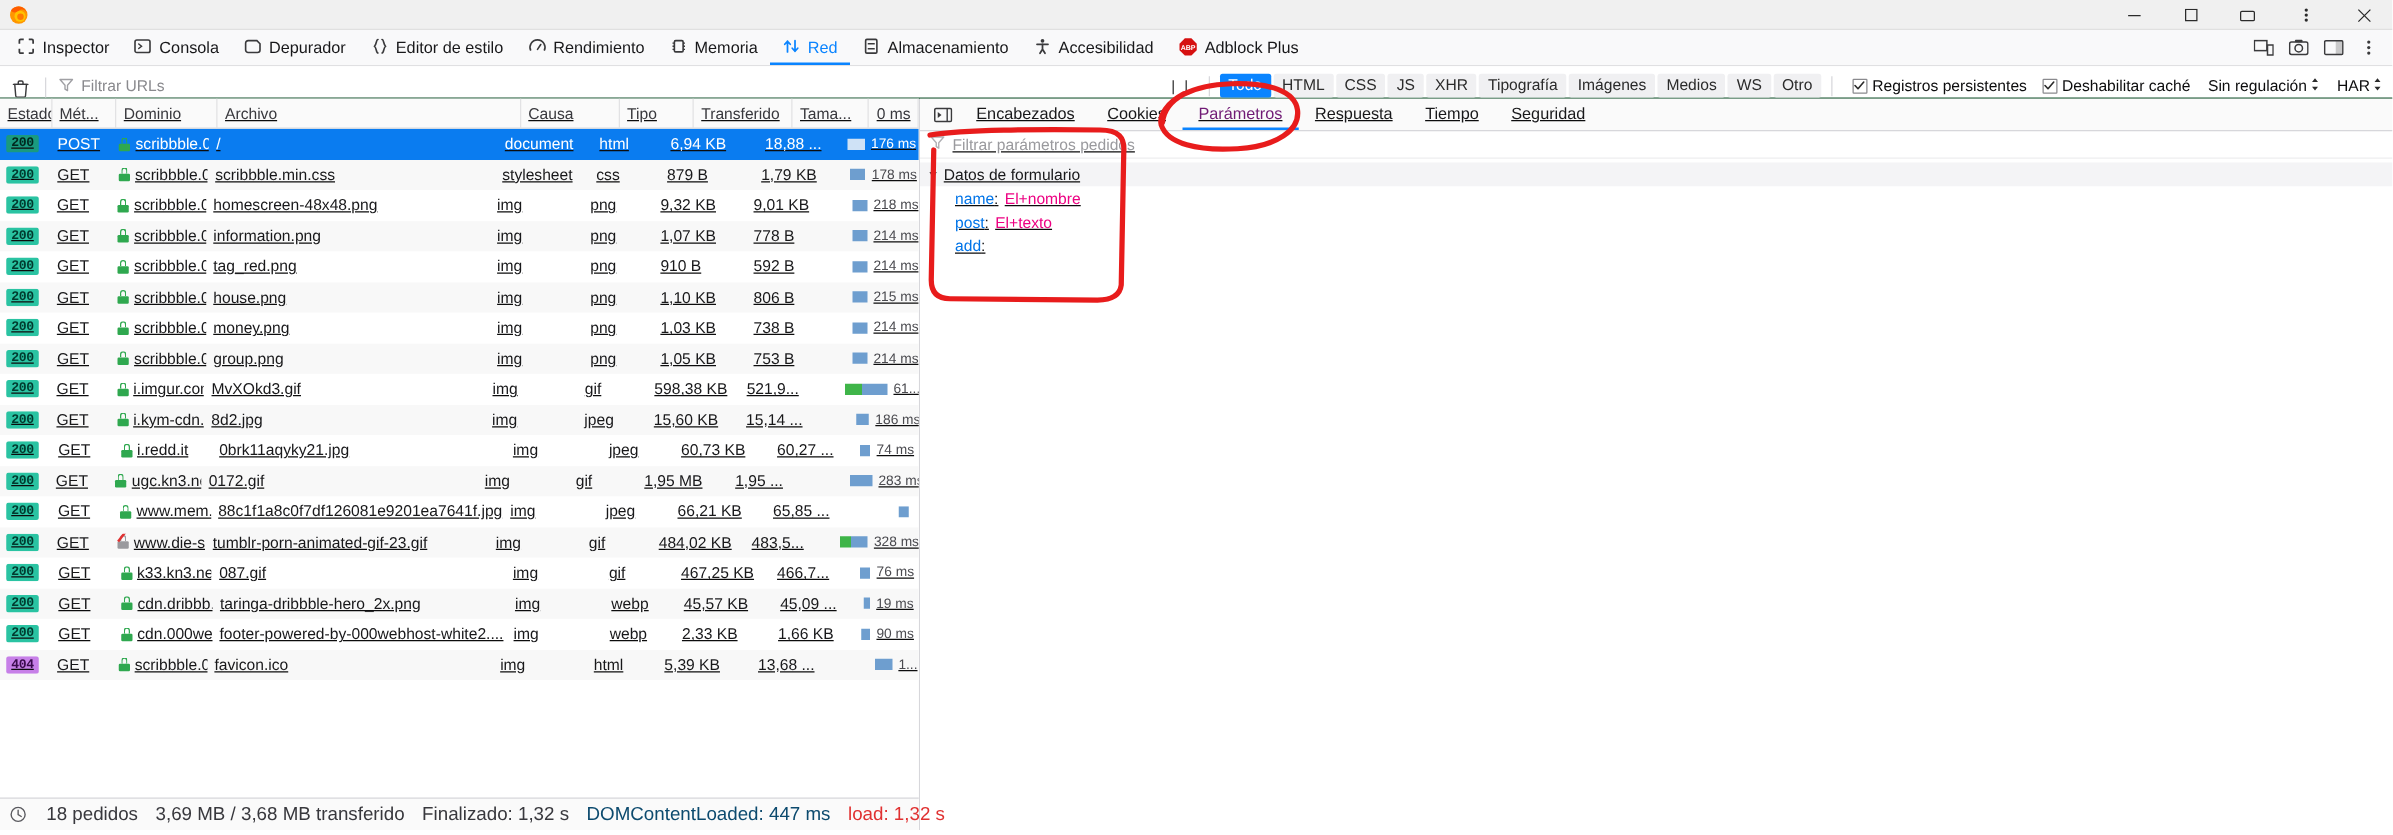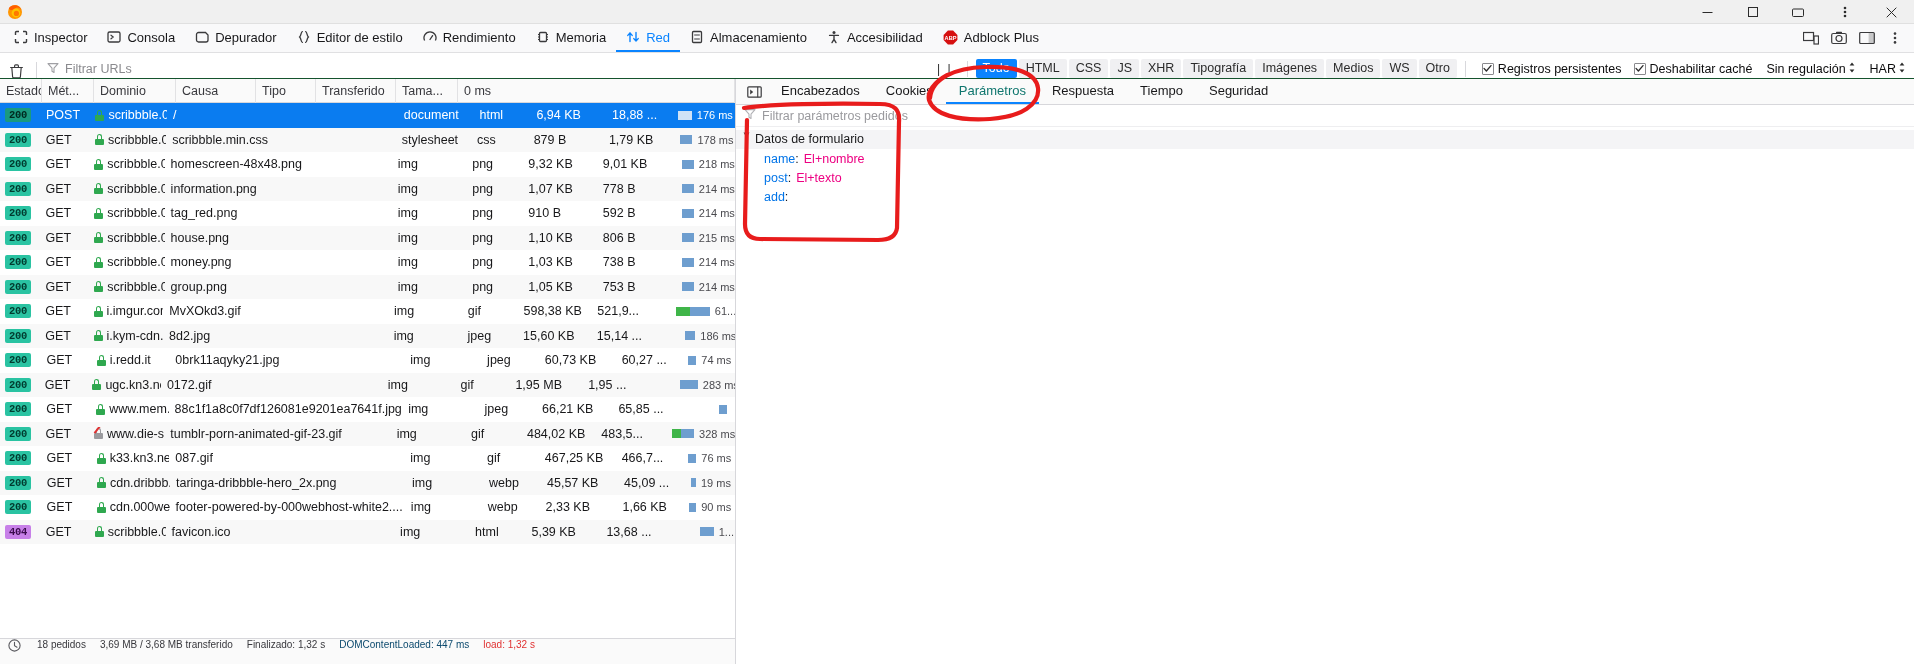--- a/index.html
+++ b/index.html
@@ -129,20 +129,21 @@
     flex: 0 0 auto;
   }
   .chkbox svg { display:block; }
   .dropdown-lbl { display: flex; align-items: center; gap: 2px; margin-left: 10px; font-size: 12.5px; }
 
   
   #split {
     display: flex;
     height: 585px;
     align-items: stretch;
+    text-decoration: underline;
   }
   #left-pane {
     width: 735px;
     display: flex; flex-direction: column;
     background: #fff;
     min-width: 0;
     position: relative;
   }
   #right-pane {
     flex: 1 1 auto;
@@ -238,33 +239,33 @@
     width: 28px; display:flex; align-items:center; justify-content:center;
   }
   .d-tab {
     display: flex; align-items: center;
     padding: 0 13px;
     font-size: 13px;
     color: #18181a;
     border-bottom: 2px solid transparent;
     white-space: nowrap;
   }
-  .d-tab.selected { color: #0f766e; border-bottom-color: #0a84ff; }
+  .d-tab.selected { color: #701a75; border-bottom-color: #0a84ff; }
 
   #param-filter {
     height: 22px;
     display: flex; align-items: center; gap: 6px;
     padding-left: 8px;
     color: #9a9a9e;
     font-size: 12.5px;
     border-bottom: 1px solid #eeeef0;
   }
   #form-section { padding-top: 3px; font-size: 12.5px; }
   .section-head {
-    display: flex; align-items: flex-start; gap: 4px;
+    display: flex; align-items: center; gap: 4px;
     padding: 2px 4px 2px 8px;
     background: #f4f4f6;
     color: #18181a;
     font-size: 12.5px;
     height: 19px;
   }
   .twisty {
     width: 0; height: 0;
     border-left: 5px solid #4a4a4f;
     border-top: 3.5px solid transparent;
@@ -285,24 +286,24 @@
   .p-val { color: #ed0082; }
 
   
   #statusbar {
     position: absolute;
     left: 0; bottom: 0;
     width: 735px;
     height: 26px;
     border-top: 1px solid #d7d7db;
     background: #fafafa;
-    display: flex; align-items: flex-start;
+    display: flex; align-items: center;
     gap: 14px;
     padding-left: 8px;
-    font-size: 10px;
+    font-size: 15px;
     color: #38383d;
     white-space: nowrap;
   }
   #statusbar .clock { display:flex; align-items:center; margin-right:2px; }
   #statusbar .dcl { color: #0c4a6e; }
   #statusbar .load { color: #e03131; }
 
   
   #annotations {
     position: absolute; left: 0; top: 0;
@@ -559,20 +560,21 @@
 </div>
 
 <div id="split">
 
   <div id="left-pane">
 
     <div id="table-head">
       <div class="th c-status">Estado</div>
       <div class="th c-method">Mét...</div>
       <div class="th c-domain">Dominio</div>
+      <div class="th c-file">Archivo</div>
       <div class="th c-cause">Causa</div>
       <div class="th c-type">Tipo</div>
       <div class="th c-transf">Transferido</div>
       <div class="th c-size">Tama...</div>
       <div class="th c-timeline">0 ms</div>
     </div>
 
     <div id="table-body">
         <div class="row selected">
           <div class="cell c-status">

